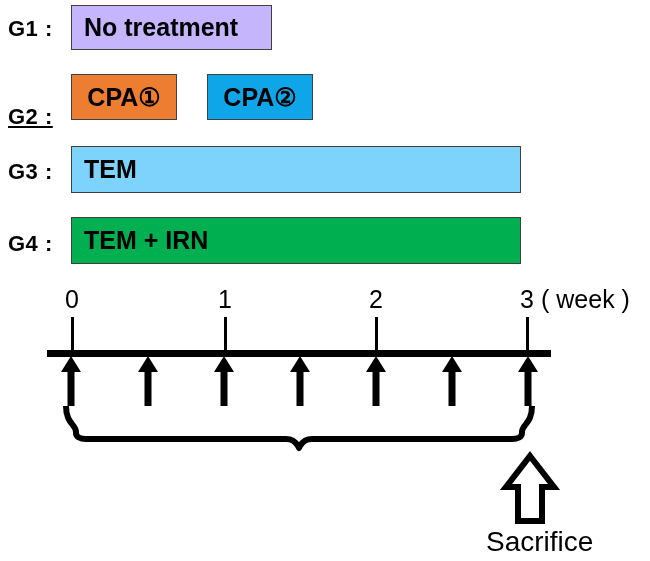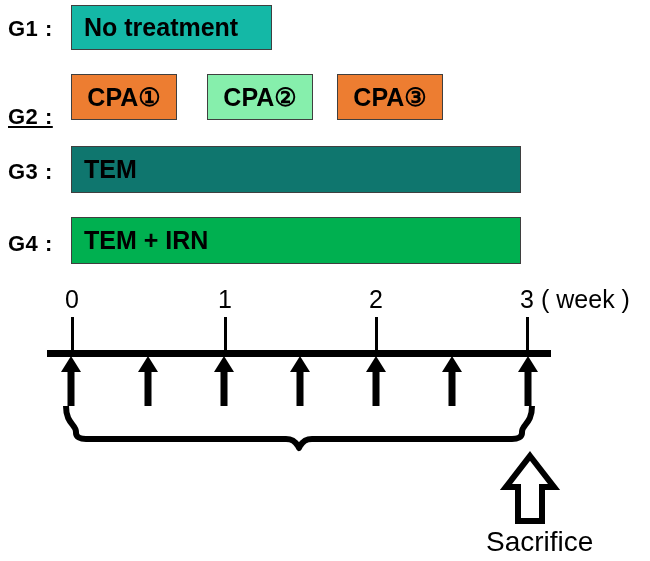--- a/index.html
+++ b/index.html
@@ -102,37 +102,34 @@
     height: 561px;
     pointer-events: none;
   }
 </style>
 </head>
 <body>
 
 <div id="canvas">
 
   <div class="group-label" style="left:8px; top:18px;">G1 :</div>
-  <div class="bar" style="left:71px; top:5px; width:201px; height:45px; background:#14b8a6;">
+  <div class="bar" style="left:71px; top:5px; width:201px; height:45px; background:#c4b5fd;">
     <span class="bar-text">No treatment</span>
   </div>
 
   <div class="group-label" style="left:8px; top:106px;text-decoration:underline;">G2 :</div>
   <div class="bar centered" style="left:71px; top:74px; width:106px; height:46px; background:#ed7d31;">
     <span class="bar-text">CPA①</span>
   </div>
-  <div class="bar centered" style="left:207px; top:74px; width:106px; height:46px; background:#86efac;">
+  <div class="bar centered" style="left:207px; top:74px; width:106px; height:46px; background:#0ea5e9;">
     <span class="bar-text">CPA②</span>
   </div>
-  <div class="bar centered" style="left:337px; top:74px; width:106px; height:46px; background:#ed7d31;">
-    <span class="bar-text">CPA③</span>
-  </div>
 
   <div class="group-label" style="left:8px; top:161px;">G3 :</div>
-  <div class="bar" style="left:71px; top:146px; width:450px; height:47px; background:#0f766e;">
+  <div class="bar" style="left:71px; top:146px; width:450px; height:47px; background:#7dd3fc;">
     <span class="bar-text">TEM</span>
   </div>
 
   <div class="group-label" style="left:8px; top:233px;">G4 :</div>
   <div class="bar" style="left:71px; top:217px; width:450px; height:47px; background:#00b050;">
     <span class="bar-text">TEM + IRN</span>
   </div>
 
   <div class="week-label" style="left:72px; top:287px;">0</div>
   <div class="week-label" style="left:225px; top:287px;">1</div>

